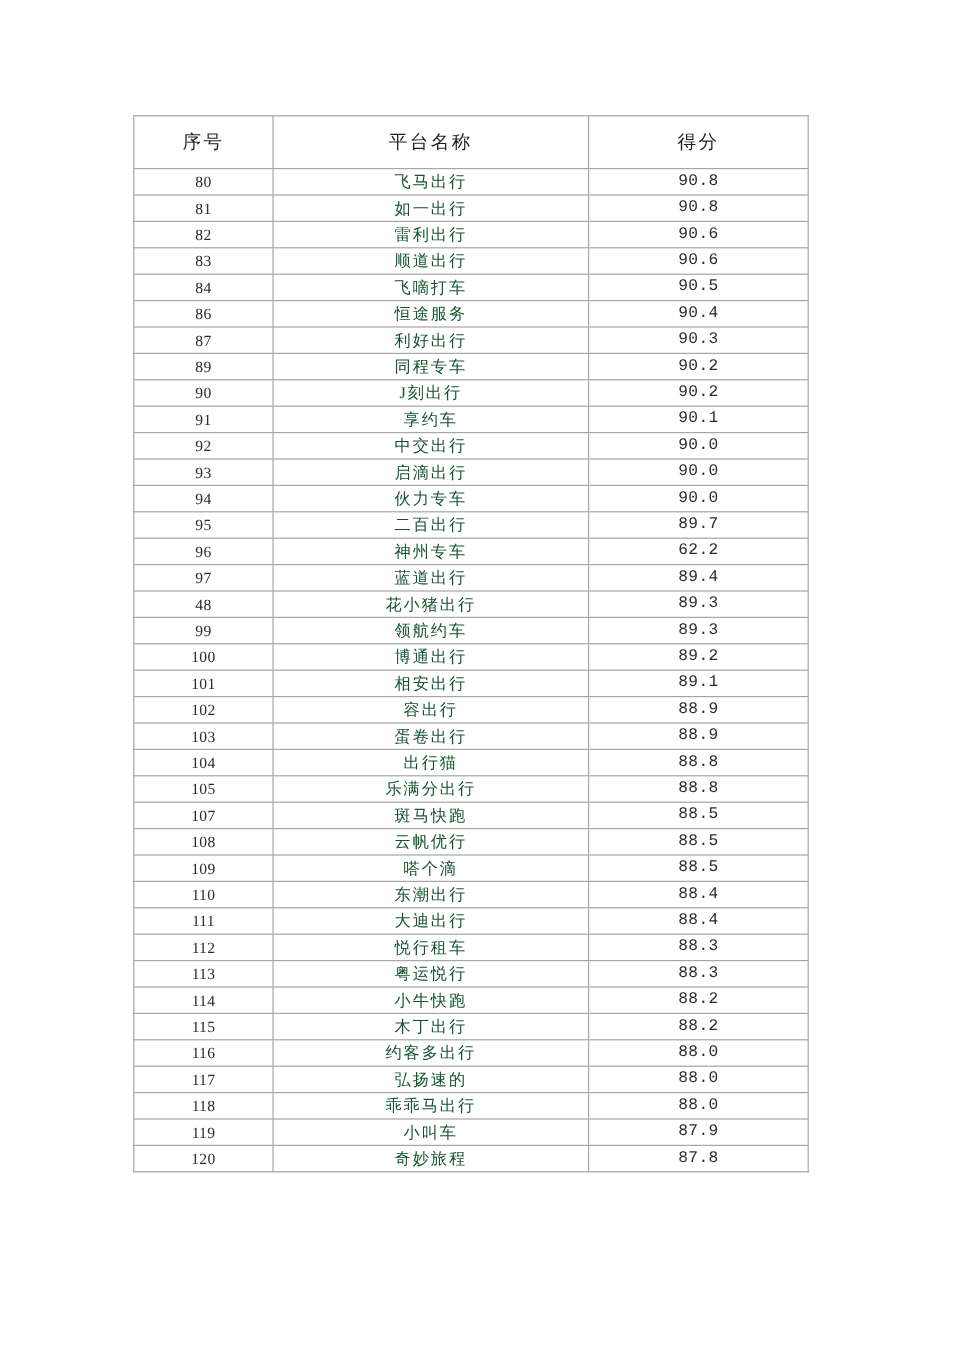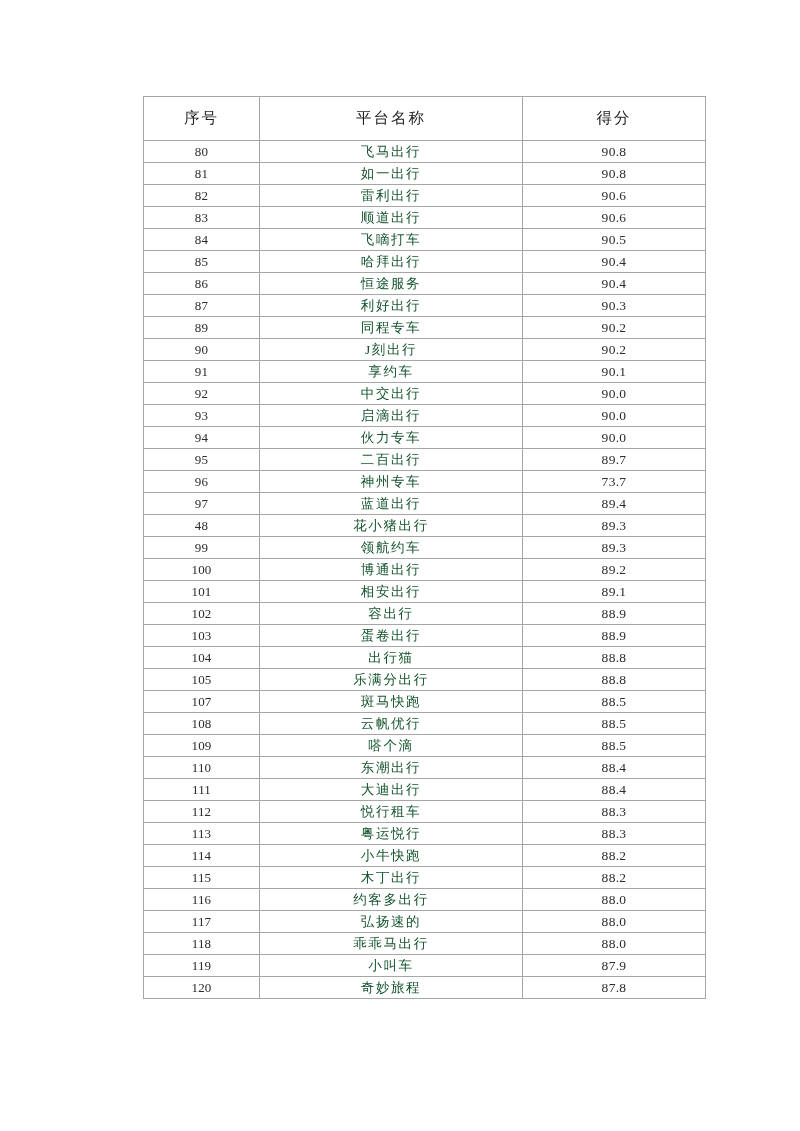--- a/index.html
+++ b/index.html
@@ -18,21 +18,21 @@
   .page {
     position: absolute;
     left: 0;
     top: 0;
     width: 800px;
     height: 1131px;
     background: #ffffff;
   }
   .table-wrap {
     position: absolute;
-    left: 143px;
+    left: 111px;
     top: 96px;
     width: 562px;
   }
   table.rank-table {
     border-collapse: collapse;
     width: 562px;
     table-layout: fixed;
   }
   table.rank-table col.c-index { width: 116px; }
   table.rank-table col.c-name  { width: 263px; }
@@ -61,20 +61,21 @@
   table.rank-table tbody td.cell-index {
     font-size: 13px;
     letter-spacing: 0.2px;
   }
   table.rank-table tbody td.cell-name {
     letter-spacing: 1.6px;
     color: #14532d;
   }
   table.rank-table tbody td.cell-score {
     letter-spacing: 0.3px;
+    font-family: Liberation Mono, monospace;
   }
 </style>
 </head>
 <body>
 
 <div class="page">
   <div class="table-wrap">
     <table class="rank-table">
       <colgroup>
         <col class="c-index">
@@ -108,25 +109,20 @@
             <td class="cell-index">83</td>
             <td class="cell-name">顺道出行</td>
             <td class="cell-score">90.6</td>
           </tr>
           <tr>
             <td class="cell-index">84</td>
             <td class="cell-name">飞嘀打车</td>
             <td class="cell-score">90.5</td>
           </tr>
           <tr>
-            <td class="cell-index">85</td>
-            <td class="cell-name">哈拜出行</td>
-            <td class="cell-score">90.4</td>
-          </tr>
-          <tr>
             <td class="cell-index">86</td>
             <td class="cell-name">恒途服务</td>
             <td class="cell-score">90.4</td>
           </tr>
           <tr>
             <td class="cell-index">87</td>
             <td class="cell-name">利好出行</td>
             <td class="cell-score">90.3</td>
           </tr>
           <tr>
@@ -160,21 +156,21 @@
             <td class="cell-score">90.0</td>
           </tr>
           <tr>
             <td class="cell-index">95</td>
             <td class="cell-name">二百出行</td>
             <td class="cell-score">89.7</td>
           </tr>
           <tr>
             <td class="cell-index">96</td>
             <td class="cell-name">神州专车</td>
-            <td class="cell-score">73.7</td>
+            <td class="cell-score">62.2</td>
           </tr>
           <tr>
             <td class="cell-index">97</td>
             <td class="cell-name">蓝道出行</td>
             <td class="cell-score">89.4</td>
           </tr>
           <tr>
             <td class="cell-index">48</td>
             <td class="cell-name">花小猪出行</td>
             <td class="cell-score">89.3</td>

